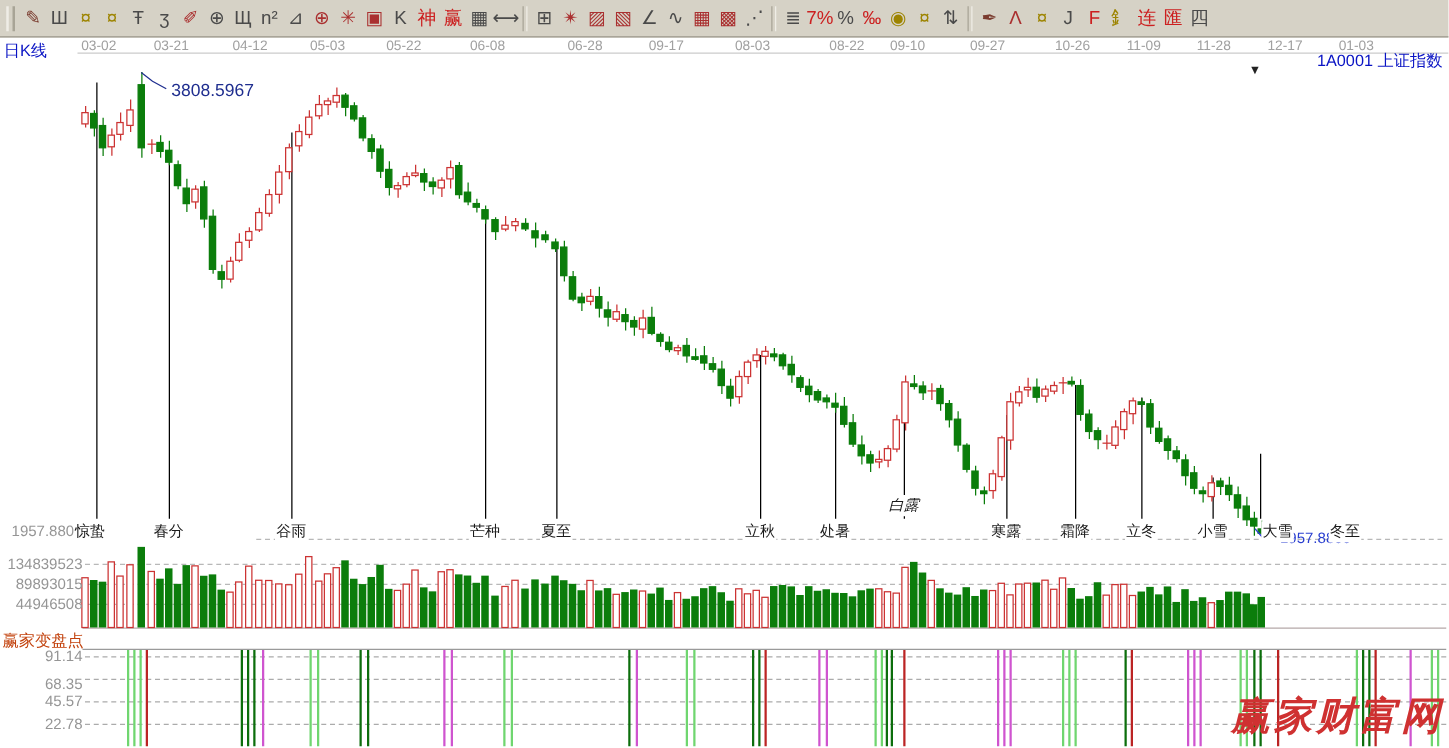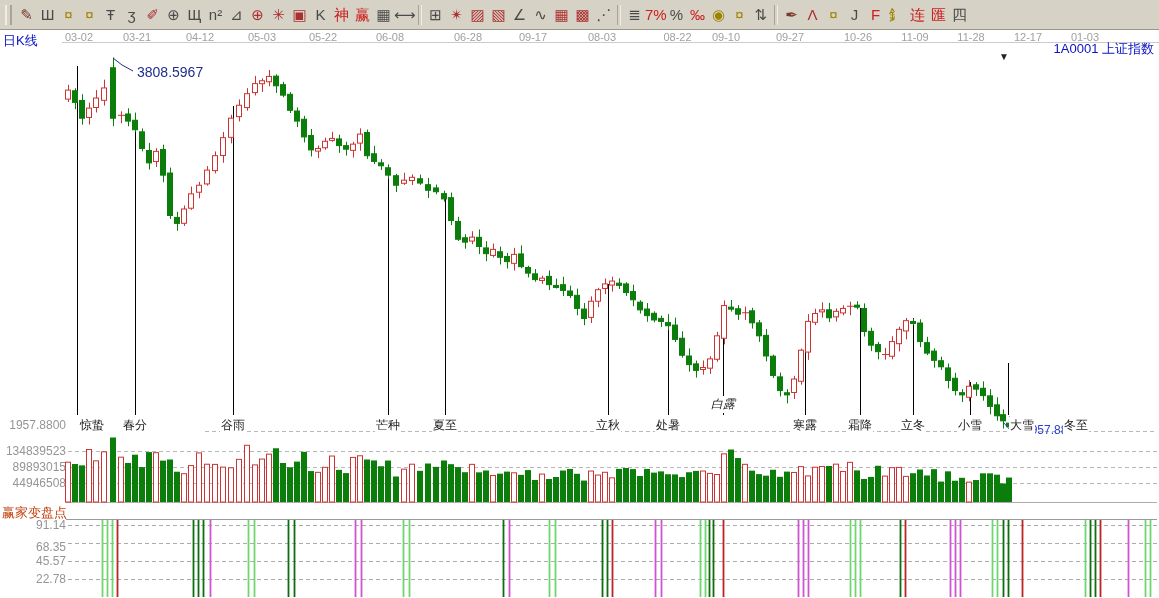--- a/index.html
+++ b/index.html
@@ -579,38 +579,39 @@
     </svg>
 
   <div id="labels">
     <div class="lab blue" id="kline-label">日K线</div>
     <div class="lab blue" id="symbol-label">1A0001 上证指数</div>
     <div class="lab" id="dd">▼</div>
     <div class="lab" id="ann" style="left: 137px; top: 64px;">3808.5967</div>
     <div class="lab axis" id="price-left" style="left: 2px; top: 418px;">1957.8800</div>
     <div class="lab" id="price-right-blue" style="left: 1024px; top: 423px;">1957.8800</div>
     <div class="lab" id="ind-label">赢家变盘点</div>
+    <div class="lab" id="watermark">赢家财富网</div>
   <div class="lab date" style="left: 79px; top: 31px;">03-02</div>
       <div class="lab date" style="left: 137px; top: 31px;">03-21</div>
       <div class="lab date" style="left: 200px; top: 31px;">04-12</div>
       <div class="lab date" style="left: 262px; top: 31px;">05-03</div>
       <div class="lab date" style="left: 323px; top: 31px;">05-22</div>
       <div class="lab date" style="left: 390px; top: 31px;">06-08</div>
       <div class="lab date" style="left: 468px; top: 31px;">06-28</div>
       <div class="lab date" style="left: 533px; top: 31px;">09-17</div>
       <div class="lab date" style="left: 602px; top: 31px;">08-03</div>
       <div class="lab date" style="left: 663px; top: 31px; padding-left: 29px;">08-22</div>
       <div class="lab date" style="left: 726px; top: 31px;">09-10</div>
       <div class="lab date" style="left: 790px; top: 31px;">09-27</div>
       <div class="lab date" style="left: 858px; top: 31px;">10-26</div>
       <div class="lab date" style="left: 915px; top: 31px;">11-09</div>
       <div class="lab date" style="left: 971px; top: 31px;">11-28</div>
       <div class="lab date" style="left: 1028px; top: 31px;">12-17</div>
       <div class="lab date" style="left: 1085px; top: 31px;">01-03</div>
-      <div class="lab solar solar-over" style="left: 92px; top: 417px;">惊蛰</div>
+      <div class="lab solar solar-over" style="left: 72px; top: 417px;">惊蛰</div>
       <div class="lab solar solar-over" style="left: 135px; top: 417px;">春分</div>
       <div class="lab solar solar-over" style="left: 233px; top: 417px;">谷雨</div>
       <div class="lab solar solar-over" style="left: 388px; top: 417px;">芒种</div>
       <div class="lab solar solar-over" style="left: 445px; top: 417px;">夏至</div>
       <div class="lab solar solar-over" style="left: 608px; top: 417px;">立秋</div>
       <div class="lab solar solar-over" style="left: 668px; top: 417px;">处暑</div>
       <div class="lab solar solar-over" style="left: 723px; top: 396px; font-style: italic;">白露</div>
       <div class="lab solar solar-over" style="left: 805px; top: 417px;">寒露</div>
       <div class="lab solar solar-over" style="left: 860px; top: 417px;">霜降</div>
       <div class="lab solar solar-over" style="left: 913px; top: 417px;">立冬</div>

